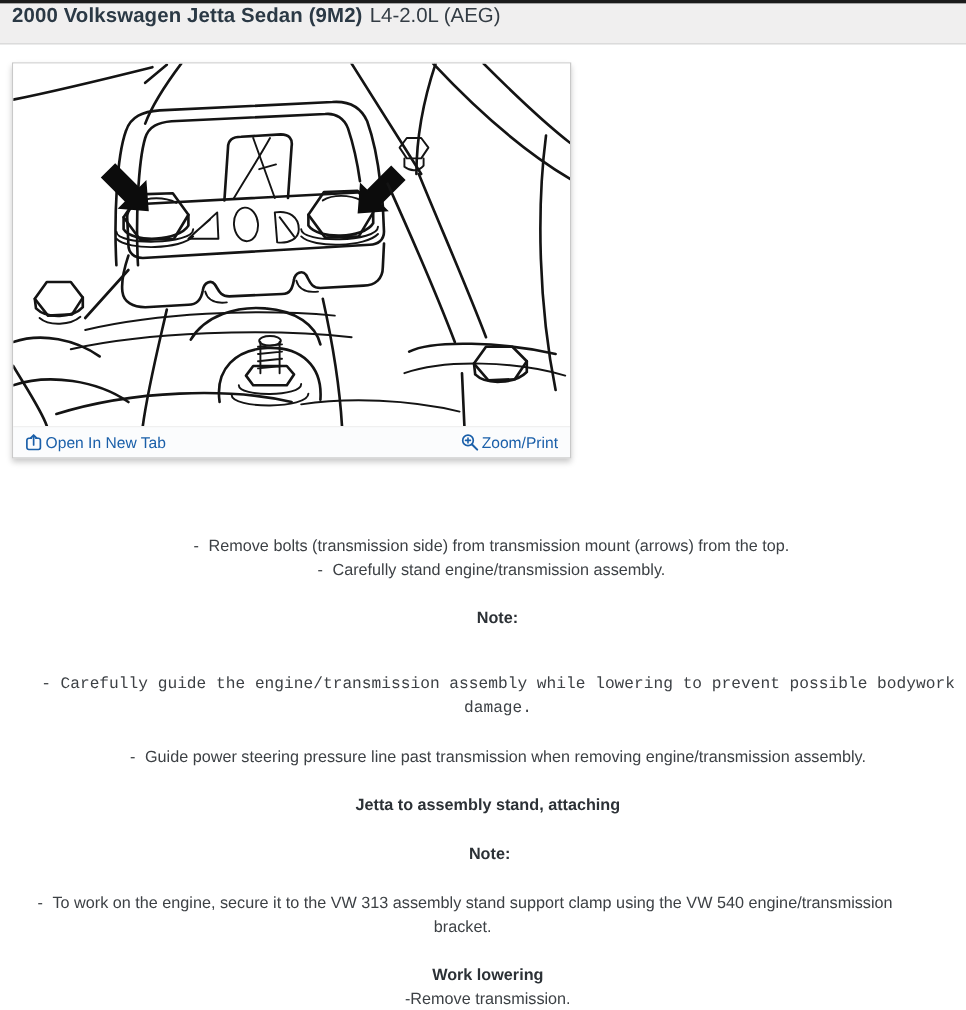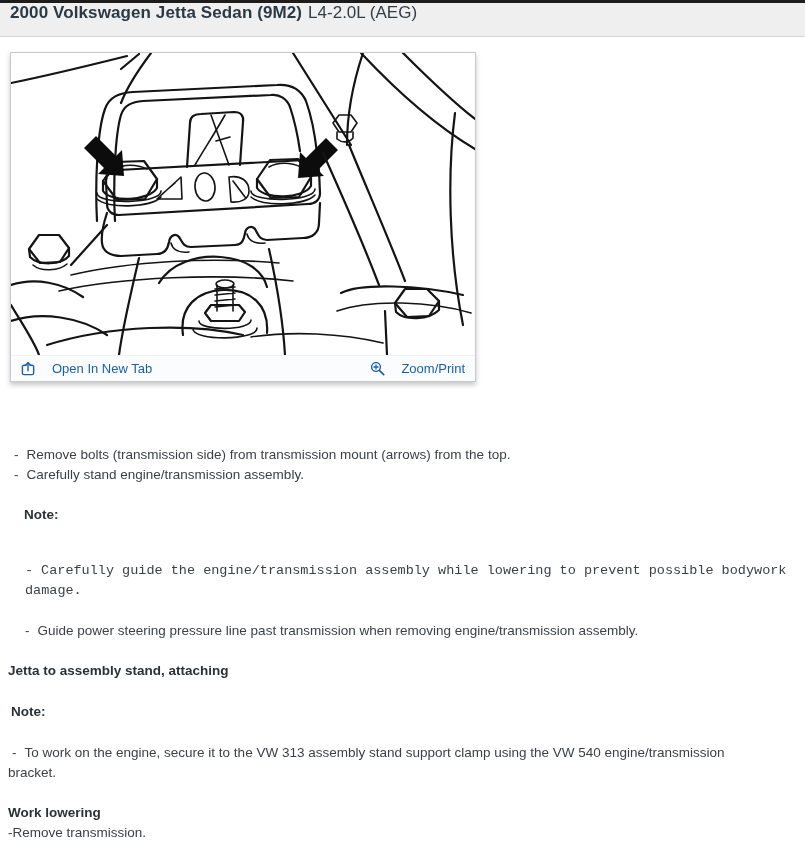--- a/index.html
+++ b/index.html
@@ -32,27 +32,27 @@
   .figure-card .img-area { width: 464px; height: 302px; background: #ffffff; overflow: hidden; }
   .figure-card .img-area svg { display: block; }
   .figure-card .card-footer {
     height: 26px; background: #fbfcfd;
     display: flex; align-items: center; justify-content: space-between;
     padding: 0 10px;
     border-top: 1px solid #f0f0f0;
   }
   .card-footer a {
     color: #1a5fa9; text-decoration: none; font-size: 13px;
-    display: inline-flex; align-items: center; gap: 16px;
+    display: inline-flex; align-items: center; gap: 2px;
   }
   .card-footer .ic { display: inline-flex; }
 
   
   main { margin-top: 63px; font-size: 13.5px; }
-  .line { line-height: 20px; }
+  .line { line-height: 20px; text-align: center; }
   .dash { display: inline-block; }
   .b-top { padding-left: 14px; }
   .b-top .dash { margin-right: 8px; }
   .note-1 { padding-left: 24px; margin-top: 20px; font-weight: bold; color: #2c3136; }
   .b-nest { padding-left: 25px; margin-top: 20px; }
   .b-nest1 { margin-top: 36px; font-family: Liberation Mono, monospace; }
   .b-nest .dash { margin-right: 8px; }
   .h-bold { padding-left: 8px; font-weight: bold; color: #2c3136; }
   .h-engine { margin-top: 20px; }
   .note-2 { padding-left: 11px; margin-top: 21px; font-weight: bold; color: #2c3136; }

